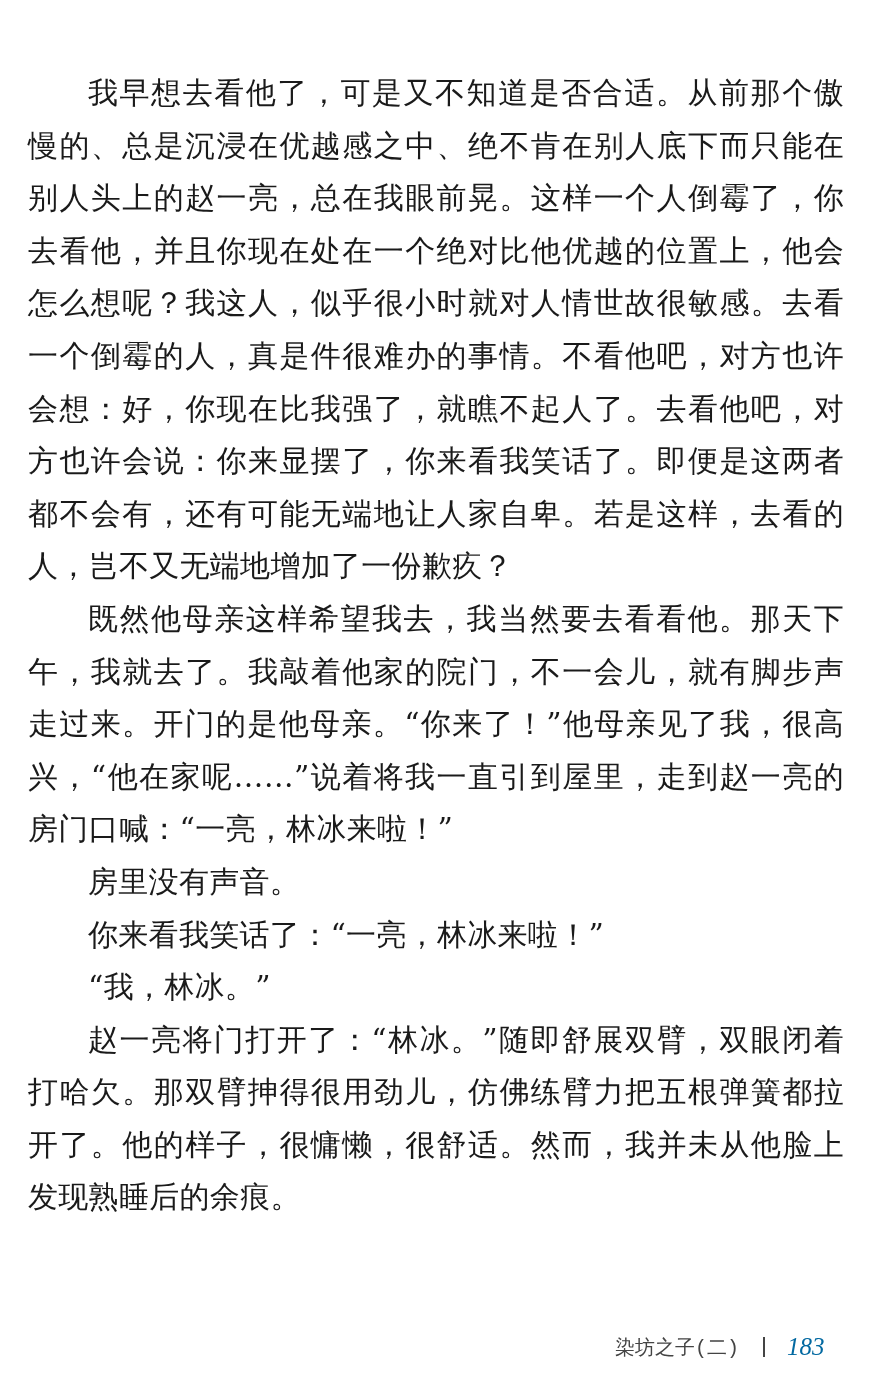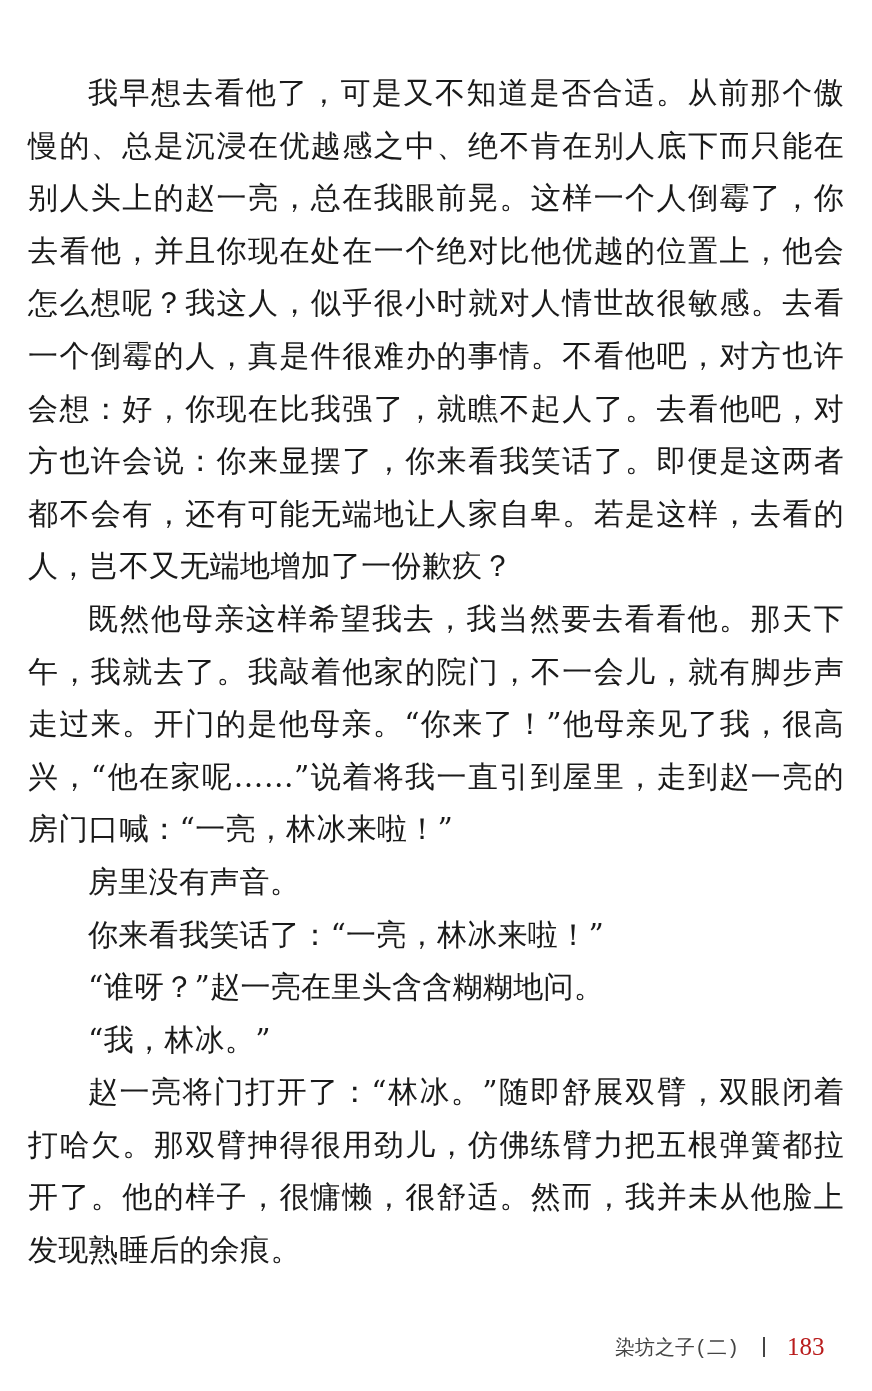--- a/index.html
+++ b/index.html
@@ -20,31 +20,30 @@
       letter-spacing: 0.3px;
     }
     .para.indent { text-indent: 60px; }
     .footer {
       position: absolute; left: 615px; top: 1333px;
       display: flex; align-items: center;
       color: #444;
     }
     .footer .title { font-size: 20px; font-family: Liberation Mono, monospace; }
     .footer .sep { display: inline-block; width: 2px; height: 20px; background: #444; margin: 0 22px 0 24px; }
-    .footer .num { font-family: "Liberation Serif", serif; font-size: 25px; color: #b91c1c; }
+    .footer .num { font-family: "Liberation Serif", serif; font-style: italic; font-size: 25px; color: #0369a1; }
   </style>
 </head>
 <body>
 
 <div class="page-body">
   <p class="para indent">我早想去看他了，可是又不知道是否合适。从前那个傲慢的、总是沉浸在优越感之中、绝不肯在别人底下而只能在别人头上的赵一亮，总在我眼前晃。这样一个人倒霉了，你去看他，并且你现在处在一个绝对比他优越的位置上，他会怎么想呢？我这人，似乎很小时就对人情世故很敏感。去看一个倒霉的人，真是件很难办的事情。不看他吧，对方也许会想：好，你现在比我强了，就瞧不起人了。去看他吧，对方也许会说：你来显摆了，你来看我笑话了。即便是这两者都不会有，还有可能无端地让人家自卑。若是这样，去看的人，岂不又无端地增加了一份歉疚？</p>
   <p class="para indent">既然他母亲这样希望我去，我当然要去看看他。那天下午，我就去了。我敲着他家的院门，不一会儿，就有脚步声走过来。开门的是他母亲。“你来了！”他母亲见了我，很高兴，“他在家呢……”说着将我一直引到屋里，走到赵一亮的房门口喊：“一亮，林冰来啦！”</p>
   <p class="para indent">房里没有声音。</p>
   <p class="para indent">你来看我笑话了：“一亮，林冰来啦！”</p>
-  <p class="para indent">“谁呀？”赵一亮在里头含含糊糊地问。</p>
   <p class="para indent">“我，林冰。”</p>
   <p class="para indent">赵一亮将门打开了：“林冰。”随即舒展双臂，双眼闭着打哈欠。那双臂抻得很用劲儿，仿佛练臂力把五根弹簧都拉开了。他的样子，很慵懒，很舒适。然而，我并未从他脸上发现熟睡后的余痕。</p>
 </div>
 
 <div class="footer">
   <span class="title">染坊之子(二)</span>
   <span class="sep"></span>
   <span class="num">183</span>
 </div>
 

